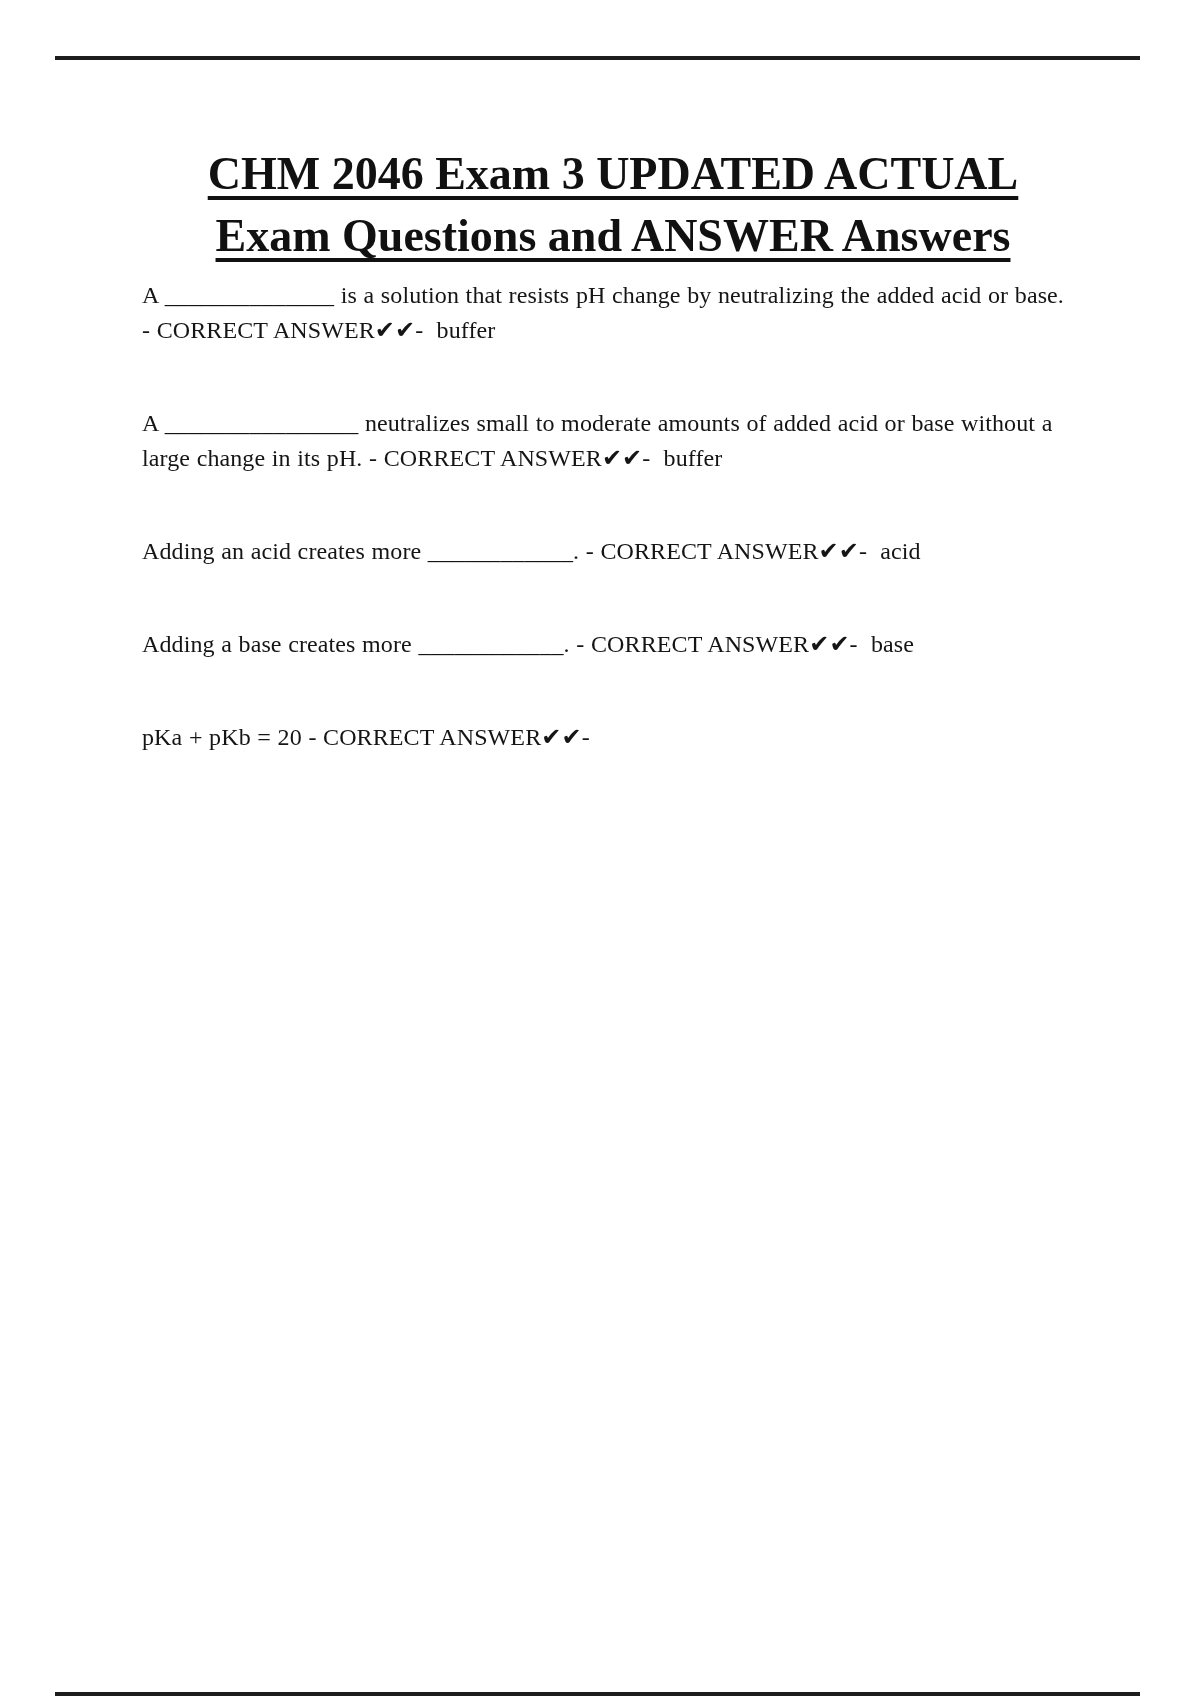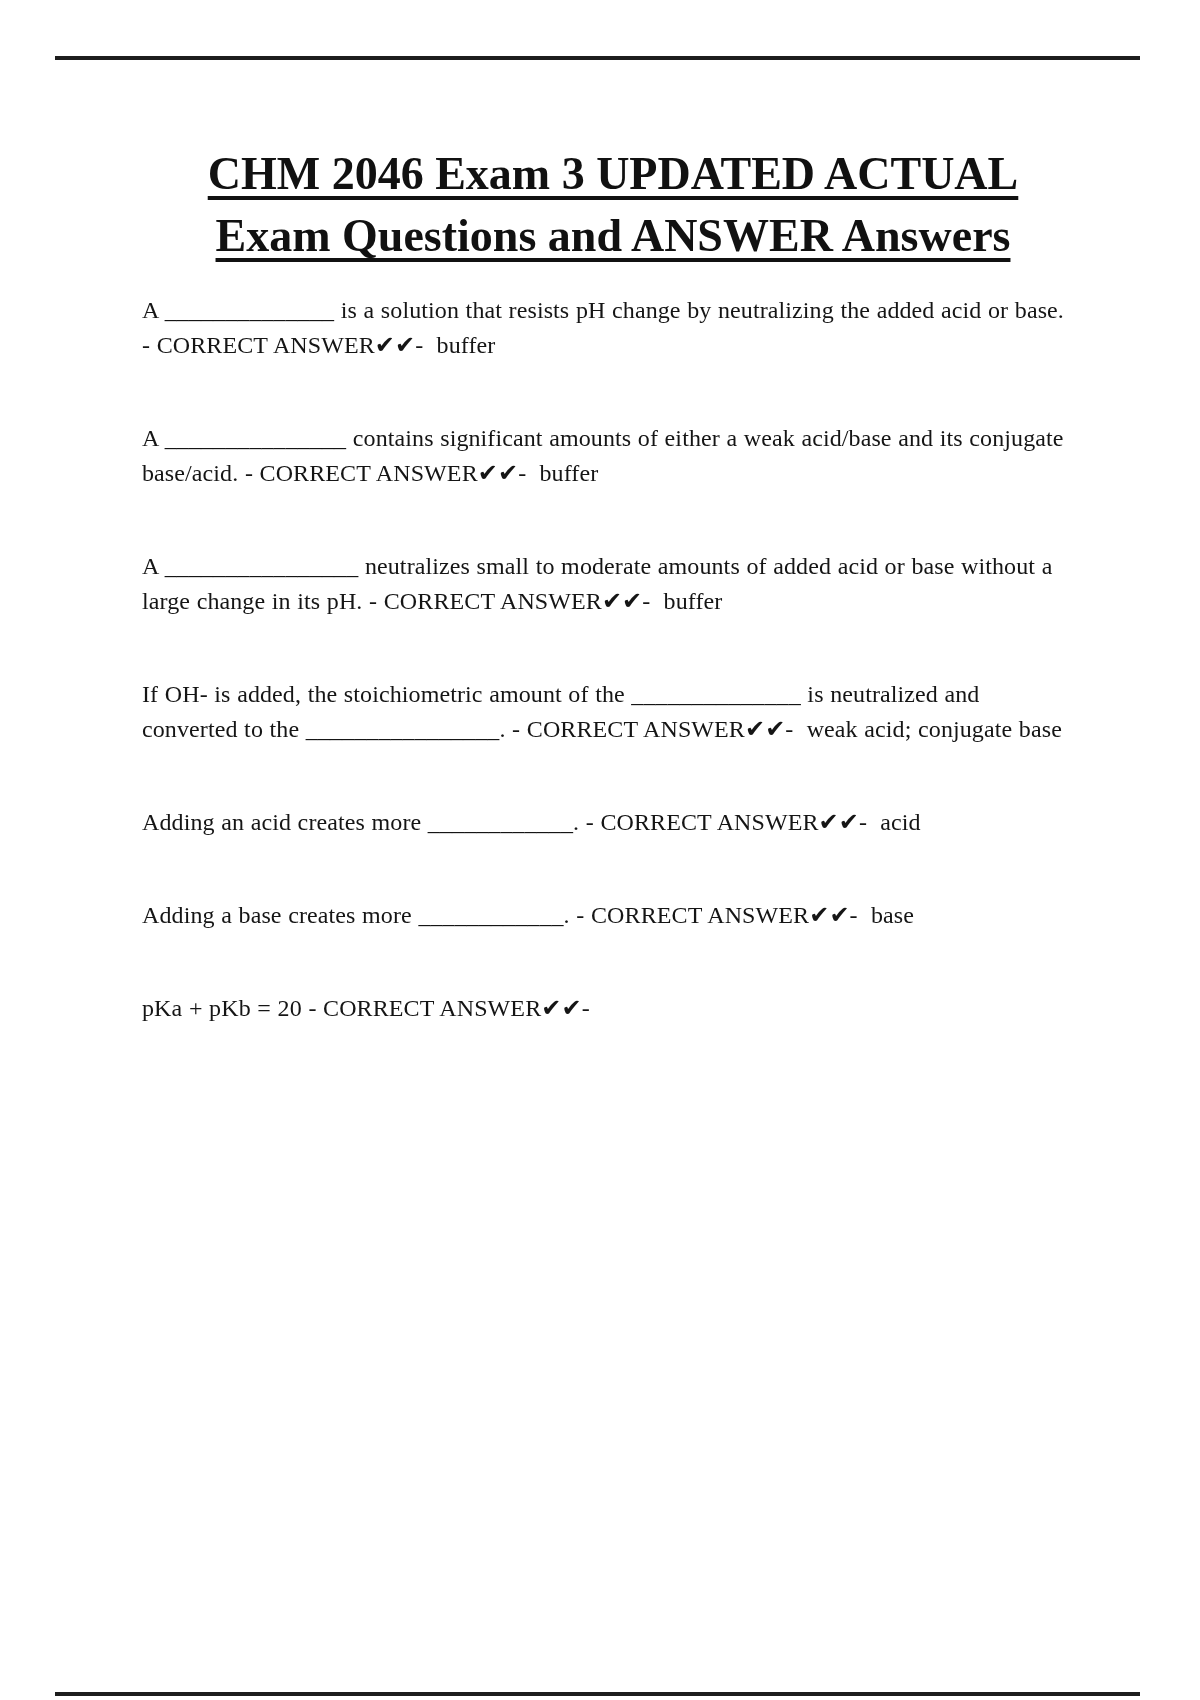--- a/index.html
+++ b/index.html
@@ -46,39 +46,37 @@
 
   .qa-content {
     position: absolute;
     top: 278px;
     left: 142px;
     width: 932px;
     font-size: 24px;
     line-height: 35px;
   }
   .qa-paragraph {
-    margin: 15px 0 58px 0;
+    margin: 0 0 58px 0;
     letter-spacing: 0.1px;
     word-spacing: 0.5px;
     white-space: normal;
   }
 </style>
 </head>
 <body>
 
 <div class="page-rule top"></div>
 
 <h1 class="doc-title">
   <span class="title-line">CHM 2046 Exam 3 UPDATED ACTUAL</span>
   <span class="title-line">Exam Questions and ANSWER Answers</span>
 </h1>
 
 <div class="qa-content">
   <p class="qa-paragraph">A ______________ is a solution that resists pH change by neutralizing the added acid or base. - CORRECT ANSWER✔✔-&nbsp; buffer</p>
-  <p class="qa-paragraph">A _______________ contains significant amounts of either a weak acid/base and its conjugate base/acid. - CORRECT ANSWER✔✔-&nbsp; buffer</p>
   <p class="qa-paragraph">A ________________ neutralizes small to moderate amounts of added acid or base without a large change in its pH. - CORRECT ANSWER✔✔-&nbsp; buffer</p>
-  <p class="qa-paragraph">If OH- is added, the stoichiometric amount of the ______________ is neutralized and converted to the ________________. - CORRECT ANSWER✔✔-&nbsp; weak acid; conjugate base</p>
   <p class="qa-paragraph">Adding an acid creates more ____________. - CORRECT ANSWER✔✔-&nbsp; acid</p>
   <p class="qa-paragraph">Adding a base creates more ____________. - CORRECT ANSWER✔✔-&nbsp; base</p>
   <p class="qa-paragraph">pKa + pKb = 20 - CORRECT ANSWER✔✔-</p>
 </div>
 
 <div class="page-rule bottom"></div>
 
 </body></html>

